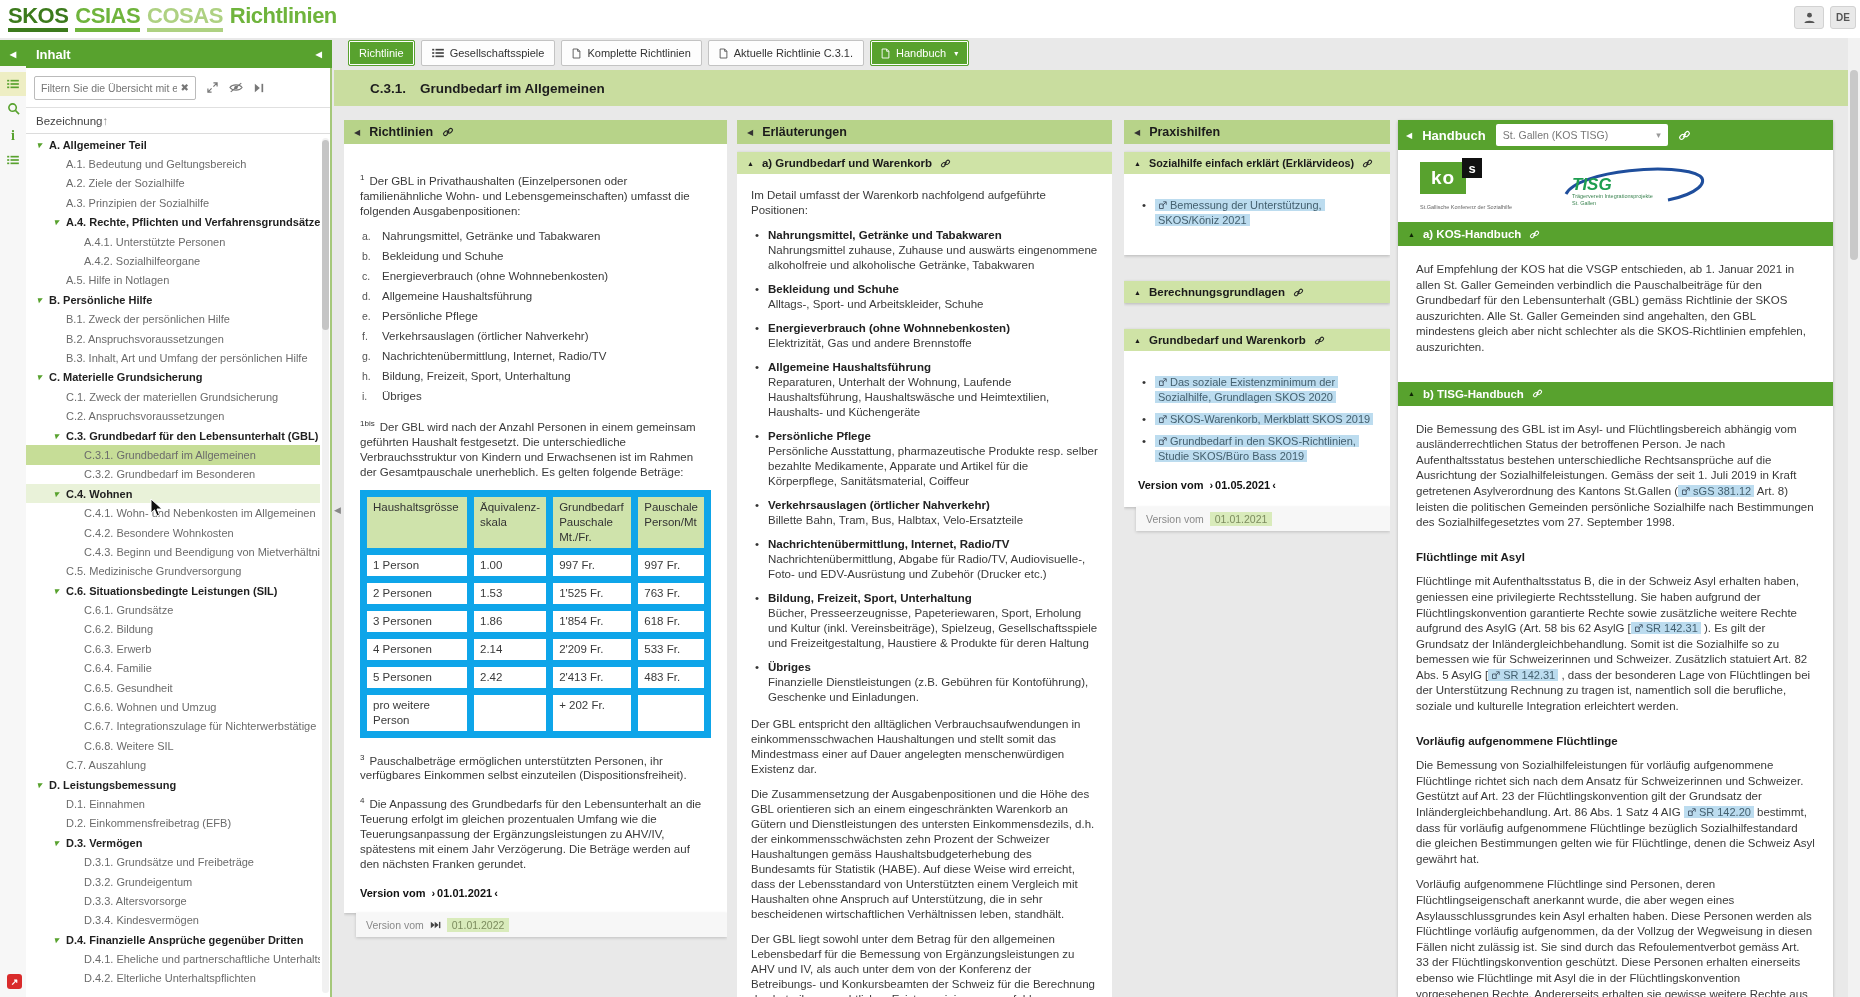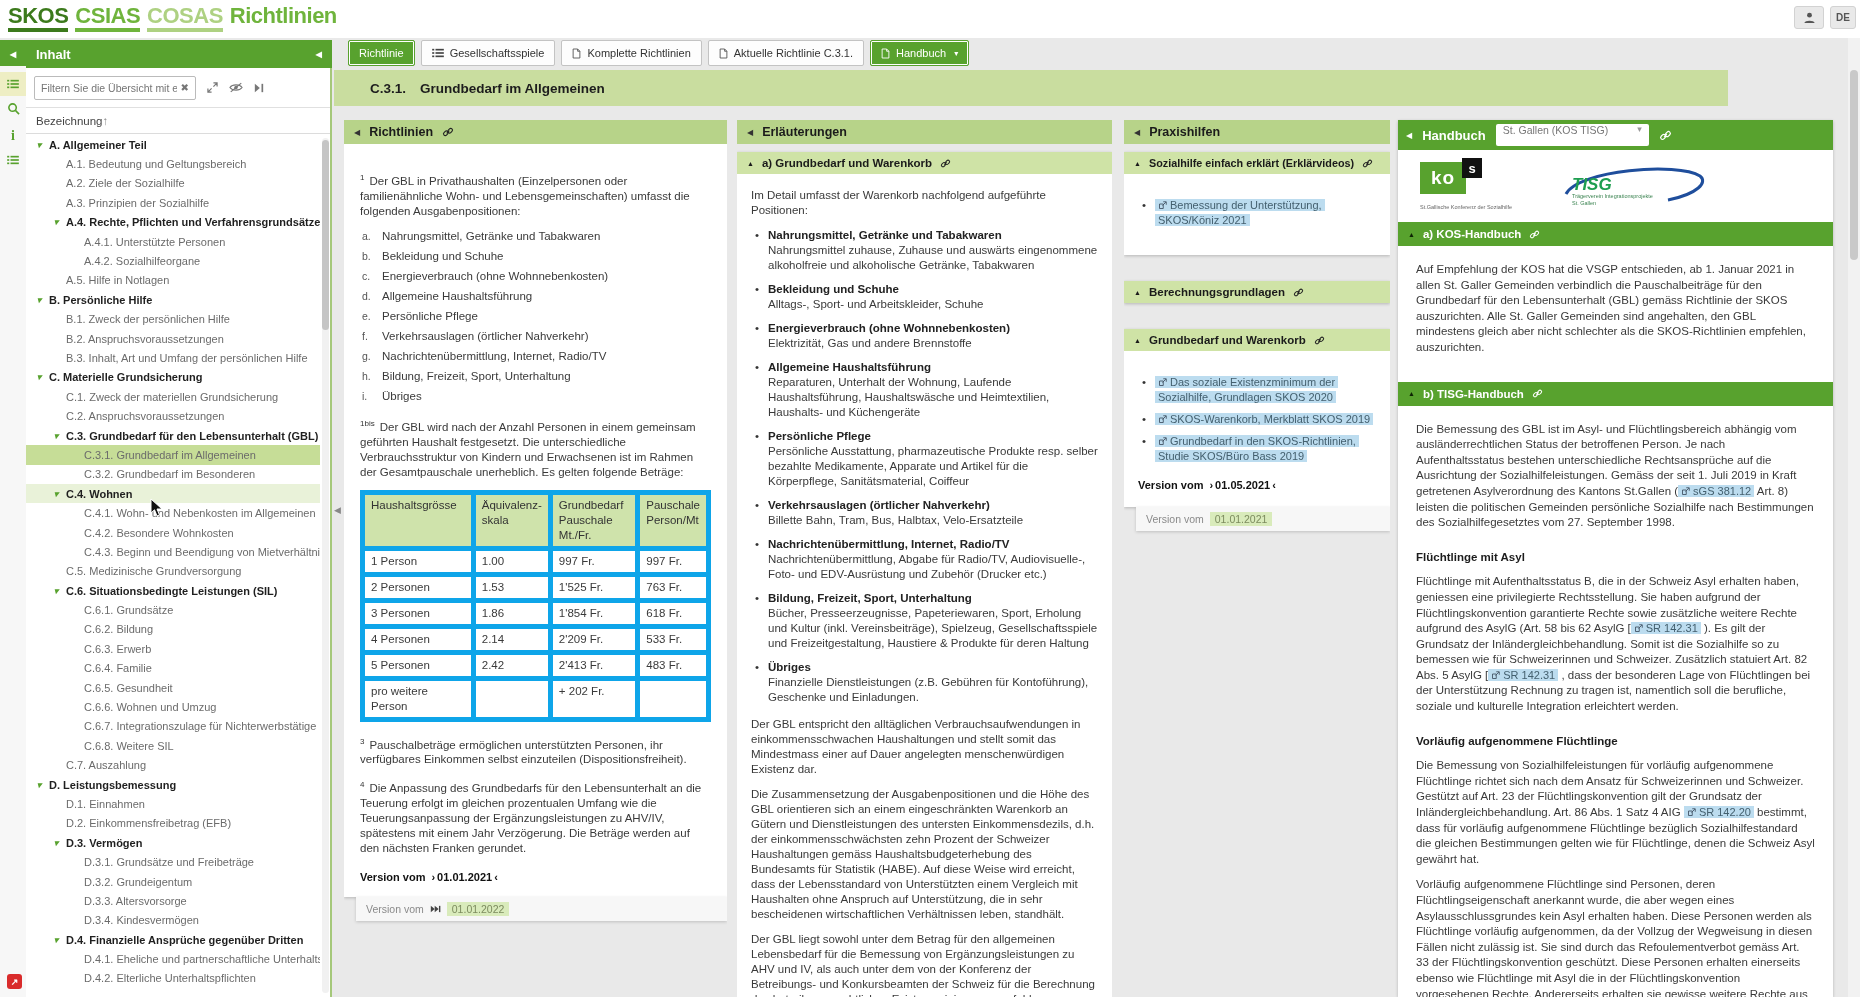--- a/index.html
+++ b/index.html
@@ -39,21 +39,21 @@
   #treesb{position:absolute;right:1px;top:70px;width:7px;bottom:4px;background:#f1f1f1;border-radius:4px}
   #treesb .th{position:absolute;left:0;top:2px;width:7px;height:190px;background:#c5c5c5;border-radius:4px}
   #divhandle{position:absolute;left:334px;top:505px;color:#888;font-size:9px}
   
   #toolbar{position:absolute;left:348px;top:40px;height:26px;display:flex;gap:6px;align-items:stretch}
   .tbtn{display:flex;align-items:center;gap:6px;padding:0 10px;font-size:11px;background:#fdfdfd;
     border:1px solid #c3c3c3;border-radius:2px;color:#333;cursor:pointer;white-space:nowrap}
   .tbtn.act{background:#58a22e;border-color:#58a22e;color:#fff;box-shadow:inset 0 0 0 1px #fff}
   .tbtn .cd{font-size:8px;margin-left:2px}
   
-  #titleband{position:absolute;left:334px;top:70px;width:1394px;height:36px;background:#c9dd9f;
+  #titleband{position:absolute;left:334px;top:70px;width:1514px;height:36px;background:#c9dd9f;
     display:flex;align-items:center;font-size:13.5px;font-weight:bold;color:#1d1d1d;gap:14px;padding-left:36px}
   
   .col{position:absolute;top:120px;overflow:hidden}
   #col-r{left:344px;width:383px;height:877px}
   #col-e{left:737px;width:375px;height:877px}
   #col-p{left:1124px;width:266px;height:877px}
   #col-h{left:1398px;width:435px;height:877px}
   .hbar{height:24px;background:#b7d389;display:flex;align-items:center;padding:0 10px;gap:9px}
   .hbar .t{font-size:12.5px;font-weight:bold;color:#1b1b1b}
   .hbar .colarr{color:#333}
@@ -66,21 +66,21 @@
   .card{background:#fff;box-shadow:0 1px 3px rgba(0,0,0,.22)}
   .cbody{background:#fff;padding:14px 14px;font-size:11.5px;line-height:15px}
   .cbody p{margin-bottom:10px}
   sup.m{font-size:8px;vertical-align:super;margin-right:5px;color:#333}
   
   #col-r .cbody{padding:26px 16px 12px 16px}
   .abclist{margin:4px 0 12px 2px}
   .abclist .row{display:flex;margin-bottom:5px}
   .abclist .mk{width:20px;flex:0 0 20px;color:#555;font-size:10.5px}
   table.gt{border-collapse:collapse;width:100%;margin:4px 0 12px 0}
-  .gt th,.gt td{border:5px solid #0ea5e9;padding:3px 6px;font-size:11.5px;text-align:left;font-weight:normal;vertical-align:top}
+  .gt th,.gt td{border:7px solid #0ea5e9;padding:3px 6px;font-size:11.5px;text-align:left;font-weight:normal;vertical-align:top}
   .gt th{background:#cfe3ab;color:#333}
   .vline{margin-top:14px;font-size:11px;font-weight:bold;color:#111;display:flex;align-items:center;gap:2px}
   .vline .lab{margin-right:4px}
   .mark{font-weight:bold}
   .vfooter{margin-left:12px;height:24px;background:#f7f7f7;display:flex;align-items:center;gap:6px;
     padding:0 10px;font-size:10.5px;color:#8a8a8a;box-shadow:0 1px 3px rgba(0,0,0,.18)}
   .datechip{background:#d9ebbb;color:#7c8b5e;padding:1px 5px}
   
   .blist{list-style:none;margin:8px 0 12px 4px}
   .blist li{position:relative;padding-left:13px;margin-bottom:9px}
@@ -89,21 +89,21 @@
   
   .plist{list-style:none;margin:4px 0 0 4px}
   .plist li{position:relative;padding-left:13px;margin-bottom:7px;line-height:15px}
   .plist li::before{content:"•";position:absolute;left:0;top:0;color:#333}
   .chip{background:#bcdcef;padding:0 3px;color:#44606f;font-size:11px;line-height:15px;
     -webkit-box-decoration-break:clone;box-decoration-break:clone}
   .chip svg{display:inline-block;vertical-align:-1px;margin-right:3px}.gap26{height:26px}.gap8{height:8px}
   
   #hbhead{height:30px;background:#58a22e;display:flex;align-items:center;padding:0 8px;gap:10px}
   #hbhead .t{color:#fff;font-weight:bold;font-size:13px}
-  #hbsel{width:153px;height:22px;background:#fff;border-radius:2px;display:flex;
+  #hbsel{width:172px;height:22px;background:#fff;border-radius:2px;display:flex;align-items:center;
     padding:0 7px;font-size:10.5px;color:#777;cursor:pointer}
   #hbsel .cd{margin-left:auto;color:#999;font-size:9px}
   #hblogos{height:72px;background:#fff;display:flex;align-items:center;padding:0 22px;gap:46px}
   .koslogo{position:relative;width:64px;height:40px}
   .kosgreen{position:absolute;left:0;top:0;width:46px;height:32px;background:#58a22e;color:#fff;
     font-weight:bold;font-size:19px;display:flex;align-items:center;justify-content:center;letter-spacing:1px}
   .kosblack{position:absolute;left:42px;top:-4px;width:20px;height:20px;background:#111;color:#fff;
     font-weight:bold;font-size:13px;display:flex;align-items:center;justify-content:center}
   .loglbl{font-size:5.5px;color:#666;margin-top:2px;white-space:nowrap}
   .tisg{position:relative}

